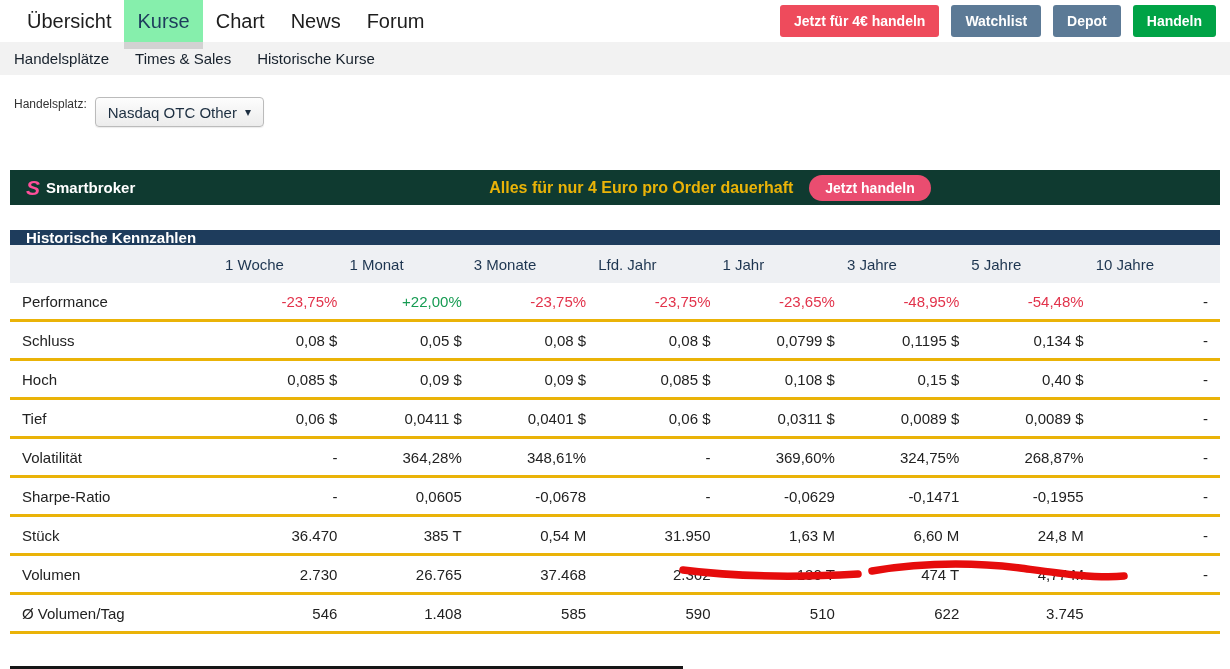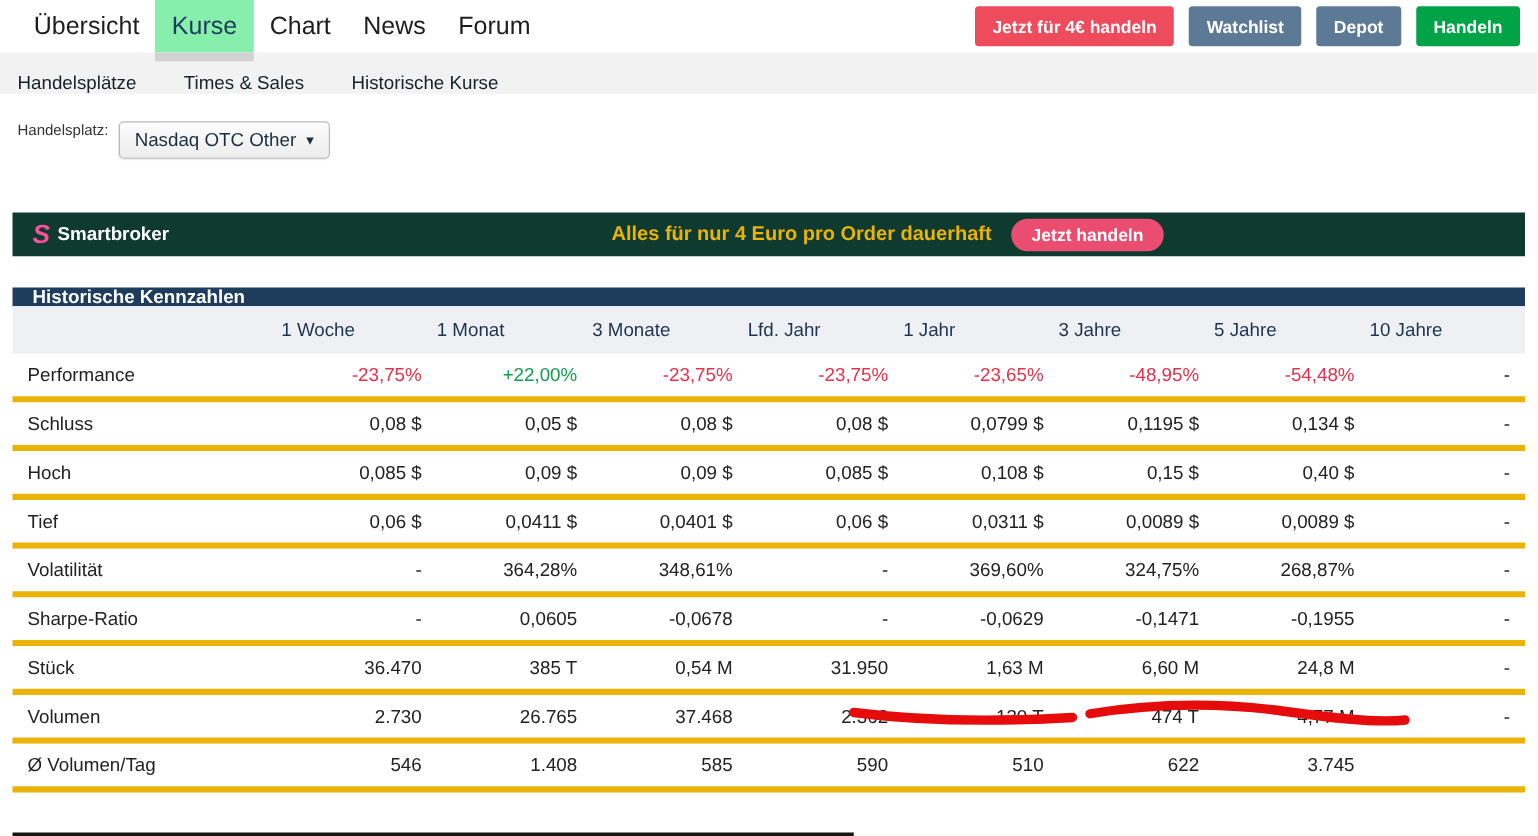--- a/index.html
+++ b/index.html
@@ -15,21 +15,21 @@
   .tab.active { background:#86efac; color:#1d3c5c; }
   .tab.active::after { content:""; position:absolute; left:0; right:0; bottom:-7px; height:7px; background:#d2d2d2; }
   .nav-actions { display:flex; gap:12px; align-items:center; }
   .btn { border:none; border-radius:3px; padding:8px 14px; font-size:14px; font-weight:bold;
     color:#fff; cursor:pointer; font-family:inherit; }
   .btn.red   { background:var(--cta_red,#ee4b5c); }
   .btn.slate { background:var(--slate_button,#5c7a96); }
   .btn.green { background:var(--green_button,#00a346); }
 
   
-  .subnav { height:33px; background:#f2f2f2; display:flex; align-items:flex-end; padding:0 14px; gap:38px; }
+  .subnav { height:33px; background:#f2f2f2; display:flex; align-items:center; padding:0 14px; gap:26px; }
   .subnav-item { font-size:15px; color:#17212c; cursor:pointer; }
 
   
   .hp-row { display:flex; gap:8px; margin:22px 0 0 14px; height:30px; }
   .hp-label { font-size:12px; color:#333; }
   .hp-select { display:flex; align-items:center; gap:8px; font-family:inherit; font-size:15px;
     color:#1c2e40; background:linear-gradient(#fdfdfd,#ececec); border:1px solid #bbb;
     border-radius:4px; padding:5px 12px; cursor:pointer; box-shadow:0 1px 1px rgba(0,0,0,.08); }
   .chev { font-size:12px; color:#1c2e40; }
 
@@ -44,21 +44,21 @@
     padding:5px 16px; font-size:14px; font-weight:bold; font-family:inherit; cursor:pointer;text-align:right; }
 
   
   .ktable { margin:25px 10px 0 10px; }
   .t-title { height:15px; background:var(--navy_header,#1e3c5c); color:#fff; font-size:15px;
     font-weight:bold; display:flex; align-items:center; padding:0 16px; }
   .t-head { display:grid; grid-template-columns:215px repeat(8,1fr); height:38px;
     background:#eef0f3; align-items:center; }
   .hcell { text-align:left; padding-right:12px; font-size:15px; color:#1d3550; }
   .trow { display:grid; grid-template-columns:215px repeat(8,1fr); height:39px;
-    align-items:center; border-bottom:5px solid #eab308; background:#fff; }
+    align-items:center; border-bottom:3px solid #eab308; background:#fff; }
   .rlabel { text-align:left; padding-left:12px; font-size:15px; color:#222; }
   .cell { text-align:right; padding-right:12px; font-size:15px; color:#222; }
   .cell.neg { color:var(--negative_red,#e2334b); }
   .cell.pos { color:var(--positive_green,#169b52); }
 
   
   .marker { position:absolute; left:0; top:0; width:1230px; height:669px; pointer-events:none; z-index:5; }
   .bottom-bar { position:absolute; left:10px; bottom:0; width:673px; height:3px; background:#161616; }
 </style>
 </head>

